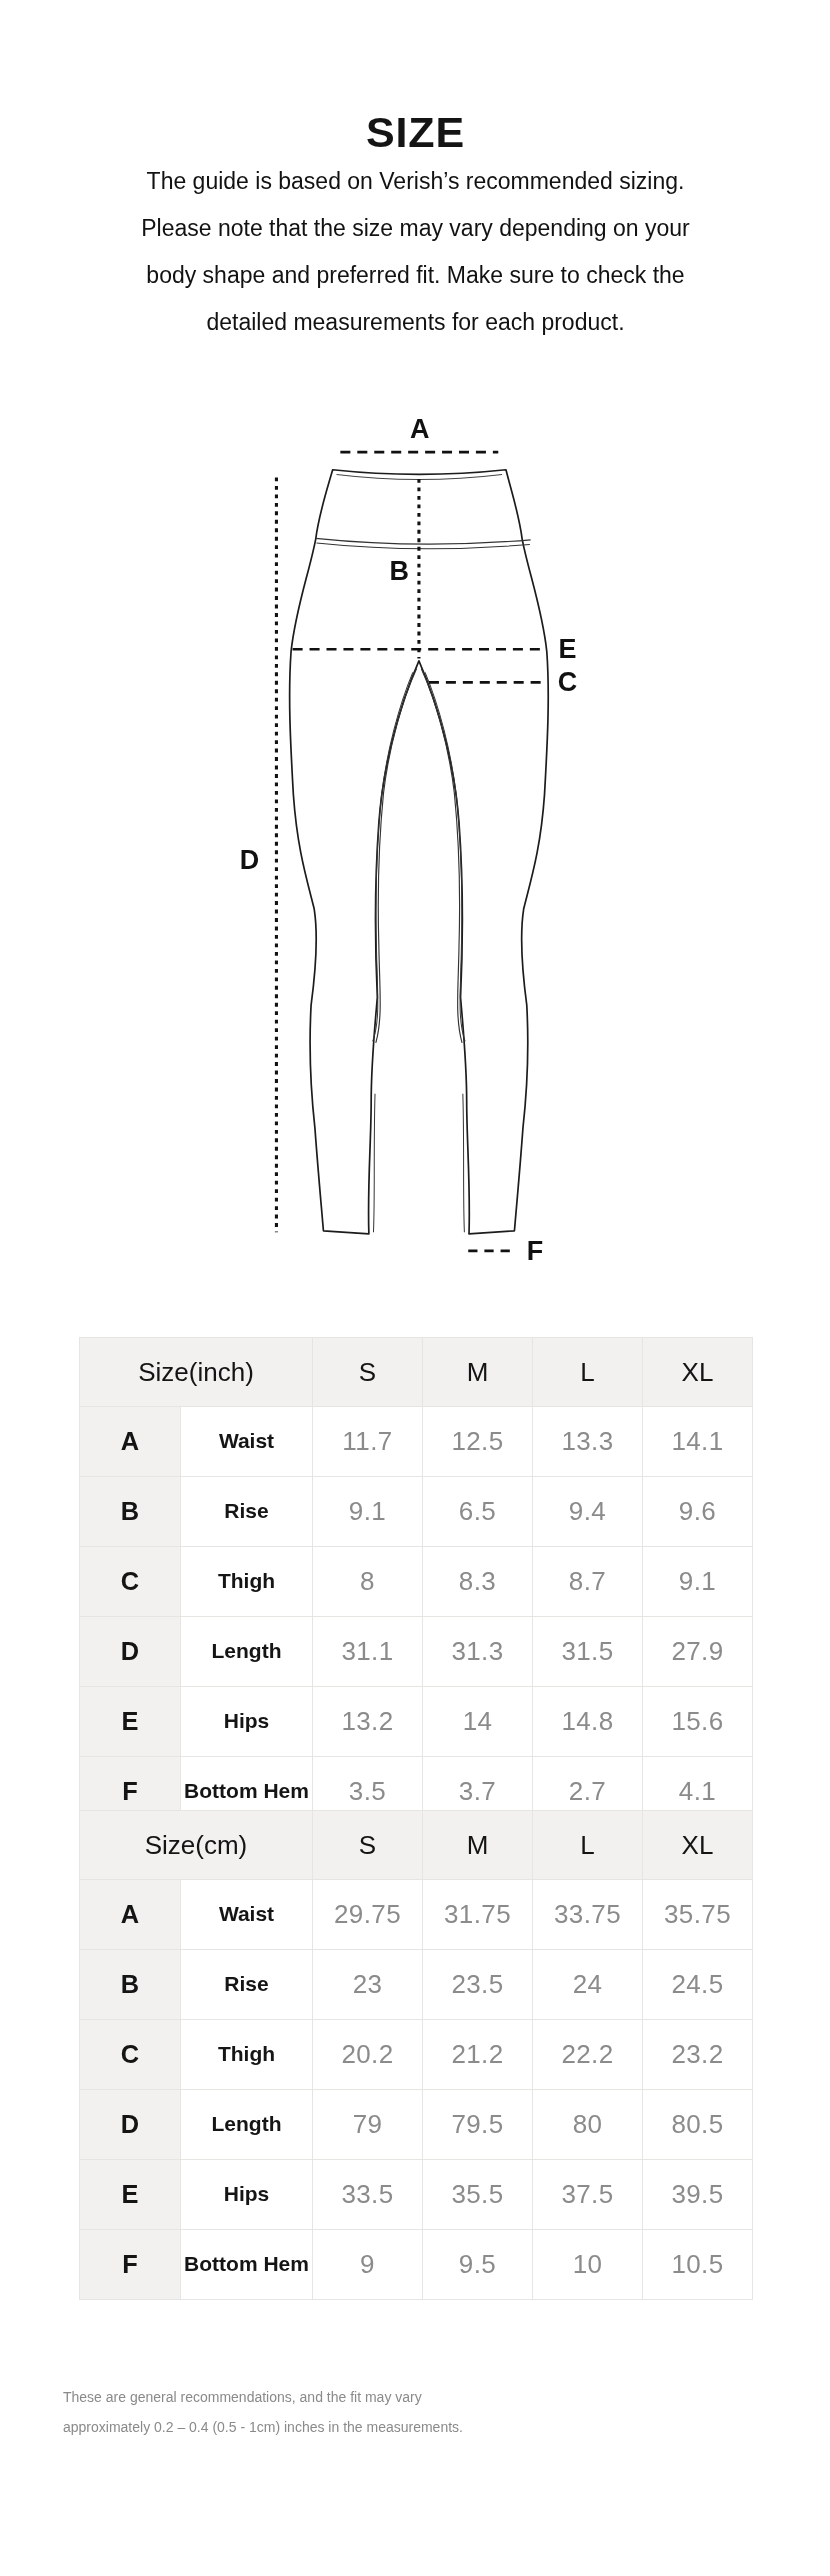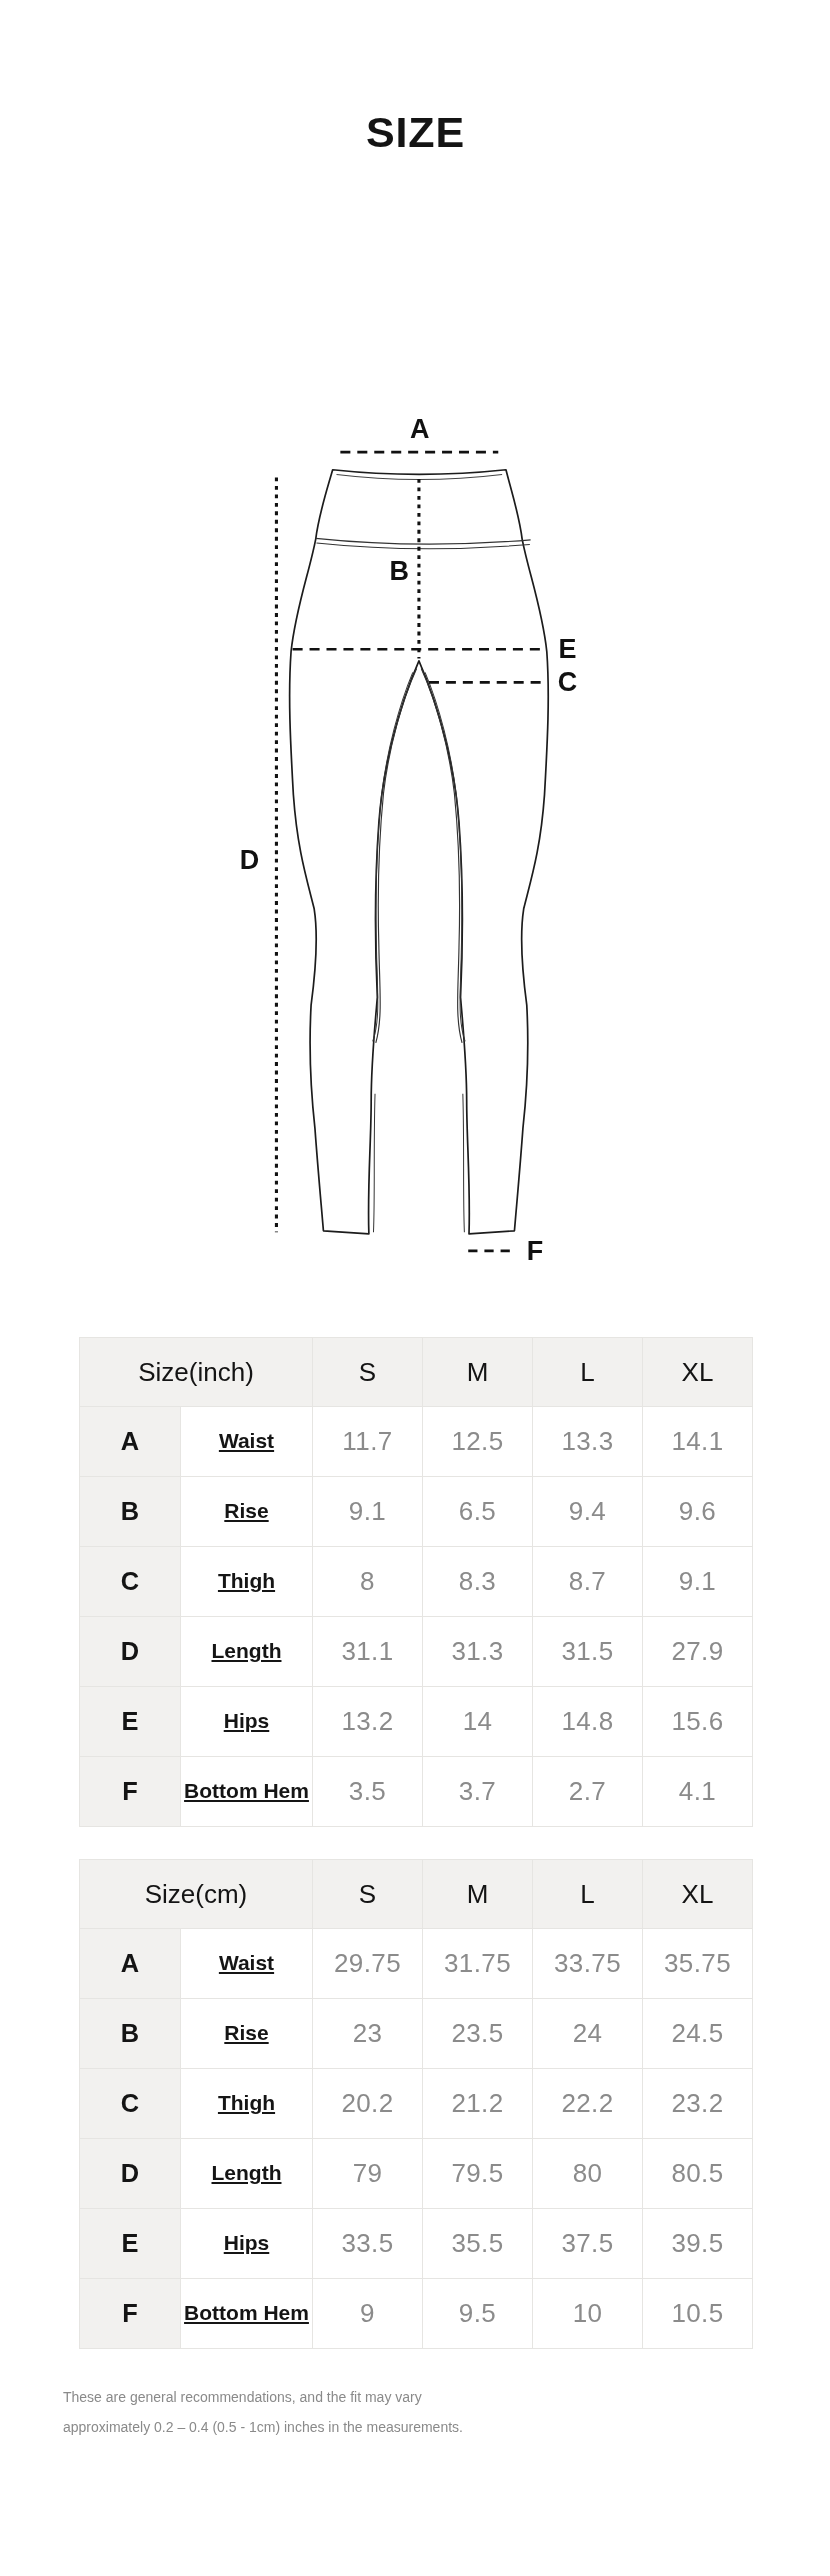--- a/index.html
+++ b/index.html
@@ -9,34 +9,40 @@
          font-size:43px;font-weight:700;letter-spacing:0.8px;line-height:1;}
   .intro{position:absolute;top:158px;left:0;width:100%;text-align:center;
          font-size:23px;line-height:47px;font-weight:500;color:#121212;}
   .diagram-svg{position:absolute;left:227px;top:412px;width:370px;height:855px;}
   .dim-label{font-family:"Liberation Sans","DejaVu Sans",sans-serif;
              font-size:35px;font-weight:700;fill:#111111;}
   .size-table{position:absolute;border-collapse:collapse;table-layout:fixed;width:674px;background:#ffffff;}
   .size-table th,.size-table td{border:0.8px solid #e6e5e2;text-align:center;vertical-align:middle;padding:0;}
   .head-row th{height:68px;background:#f2f1ef;font-size:26px;font-weight:400;color:#141414;}
   .cell-key{height:69px;background:#f2f1ef;font-size:25.4px;font-weight:700;color:#141414;width:101px;}
-  .cell-label{font-size:21px;font-weight:700;color:#151515;padding:0 21.6px;line-height:1.45;text-decoration:underline;}
+  .cell-label{font-size:21px;font-weight:700;color:#151515;padding:0 21.6px;line-height:1.45;}
   .cell-value{font-size:26px;font-weight:400;color:#8b8b8b;letter-spacing:0.4px;margin-left:44px;}
   #table-inch{left:79px;top:1337px;}
-  #table-cm{left:79px;top:1859px;}
+  #table-cm{left:79px;top:1810px;}
   .note{position:absolute;left:63px;top:2382px;width:724px;
         font-size:14px;line-height:30px;font-weight:400;color:#8a8a8a;}
 </style>
 </head>
 <body>
 
 <div class="page">
 
   <h1 class="title">SIZE</h1>
 
+  <div class="intro">
+      <div>The guide is based on Verish’s recommended sizing.</div>
+      <div>Please note that the size may vary depending on your</div>
+      <div>body shape and preferred fit. Make sure to check the</div>
+      <div>detailed measurements for each product.</div>
+    </div>
 
   <svg class="diagram-svg" viewBox="295 535 480 1110" xmlns="http://www.w3.org/2000/svg">
 
     <g>
       <path fill="#ffffff" stroke="#1c1c1c" stroke-width="2.2" stroke-linejoin="round" d="
         M432,610
         C424,638 414,668 410,700
         C402,742 384,790 378,846
         C374,902 377,962 381,1032
         C386,1102 398,1140 408,1180

